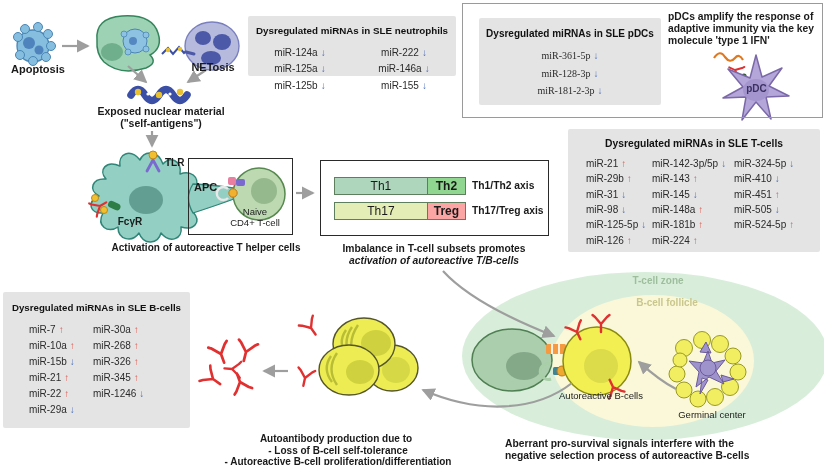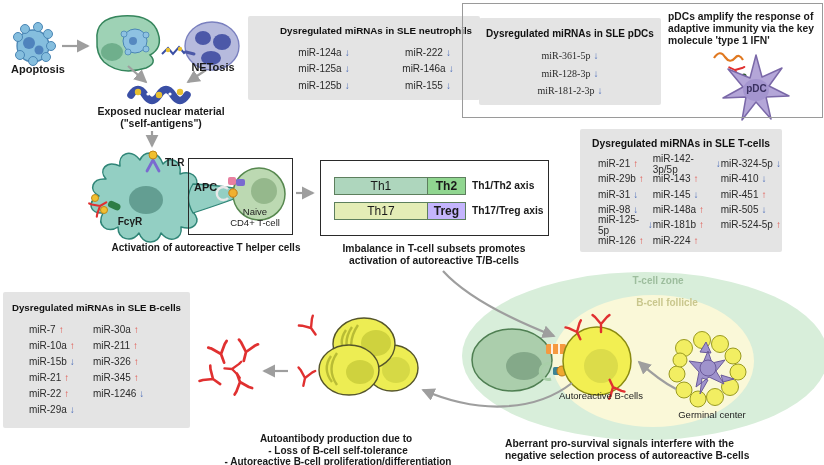--- a/index.html
+++ b/index.html
@@ -2,44 +2,44 @@
 <html><head>
 <meta charset="utf-8">
 <style>
   html,body{margin:0;padding:0;background:#fff;}
   .stage{position:relative;width:824px;height:465px;background:#fff;overflow:hidden;
          font-family:"Liberation Sans",sans-serif;color:#1a1a1a;}
   .stage svg{position:absolute;left:0;top:0;}
   .abs{position:absolute;}
   .lbl{position:absolute;font-weight:bold;text-align:center;line-height:1.18;color:#1a1a1a;}
   .rg{font-weight:normal;}
-  .it{}
+  .it{font-style:italic;}
   .graybox{position:absolute;background:#e4e4e4;border-radius:2px;}
   .boxtitle{font-weight:bold;font-size:10px;text-align:center;white-space:nowrap;color:#111;}
   .cols{display:flex;}
   .mir-row{display:flex;gap:3px;align-items:center;font-size:10px;color:#2b2b2b;}
   .mir-arrow{font-weight:bold;}
   .mir-arrow.up{color:#e0524a;}
   .mir-arrow.down{color:#4f6fba;}
   .center-list .mir-row{justify-content:center;}
   
-  #neutro{left:248px;top:16px;width:208px;height:84px;padding-left:24px;}
+  #neutro{left:248px;top:16px;width:208px;height:60px;}
   #neutro .boxtitle{margin-top:9px;}
   #neutro .cols{margin-top:8px;}
   #neutro .col{flex:1;}
   #neutro .mir-row{height:16.5px;}
   
   #pdcpanel{left:462px;top:3px;width:359px;height:113px;border:1px solid #9a9a9a;background:transparent;position:absolute;}
   #pdcbox{left:16px;top:14px;width:182px;height:87px;}
   #pdcbox .boxtitle{margin-top:10px;}
   #pdcbox .list{margin-top:8px;font-family:Liberation Serif, serif;}
   #pdcbox .mir-row{height:17.5px;justify-content:center;}
   #pdccaption{left:668px;top:11px;width:154px;text-align:left;font-size:10.3px;}
   
-  #tbox{left:580px;top:129px;width:202px;height:123px;}
+  #tbox{left:568px;top:129px;width:252px;height:123px;}
   #tbox .boxtitle{margin-top:9px;}
   #tbox .cols{margin-top:7px;padding-left:18px;}
   #tbox .mir-row{height:15.3px;}
   #tbox .c1{width:66px;} #tbox .c2{width:82px;} #tbox .c3{width:74px;}
   
   #bbox{left:3px;top:292px;width:187px;height:136px;}
   #bbox .boxtitle{margin-top:10px;font-size:9.7px;}
   #bbox .cols{margin-top:8px;padding-left:26px;}
   #bbox .mir-row{height:16px;}
   #bbox .c1{width:64px;} #bbox .c2{width:80px;}
@@ -254,21 +254,21 @@
   <div class="linebox" id="apcbox"></div>
 
   <div class="linebox" id="axisbox">
     <div class="bar" style="top:16px;width:132px;">
       <div class="seg" style="width:94px;background:#aed6bd;">Th1</div>
       <div class="seg" style="width:38px;background:#90d690;">Th2</div>
     </div>
     <div class="axislab" style="top:19px;">Th1/Th2 axis</div>
     <div class="bar" style="top:41px;width:132px;">
       <div class="seg" style="width:94px;background:#e4edb6;">Th17</div>
-      <div class="seg" style="width:38px;background:#c4b5fd;">Treg</div>
+      <div class="seg" style="width:38px;background:#fca5a5;">Treg</div>
     </div>
     <div class="axislab" style="top:44px;">Th17/Treg axis</div>
   </div>
   <div class="lbl" style="left:312px;top:243px;width:244px;font-size:10.3px;">Imbalance in T-cell subsets promotes</div>
   <div class="lbl it" style="left:312px;top:255px;width:244px;font-size:10.3px;">activation of autoreactive T/B-cells</div>
 
   <div class="graybox" id="neutro">
     <div class="boxtitle" style="font-size:9.8px;">Dysregulated miRNAs in SLE neutrophils</div>
     <div class="cols center-list">
       <div class="col">
@@ -432,21 +432,21 @@
             <span>miR-29a</span>
             <span class="mir-arrow down">↓</span>
           </div>
         </div>
       <div class="c2">
           <div class="mir-row">
             <span>miR-30a</span>
             <span class="mir-arrow up">↑</span>
           </div>
           <div class="mir-row">
-            <span>miR-211</span>
+            <span>miR-268</span>
             <span class="mir-arrow up">↑</span>
           </div>
           <div class="mir-row">
             <span>miR-326</span>
             <span class="mir-arrow up">↑</span>
           </div>
           <div class="mir-row">
             <span>miR-345</span>
             <span class="mir-arrow up">↑</span>
           </div>

